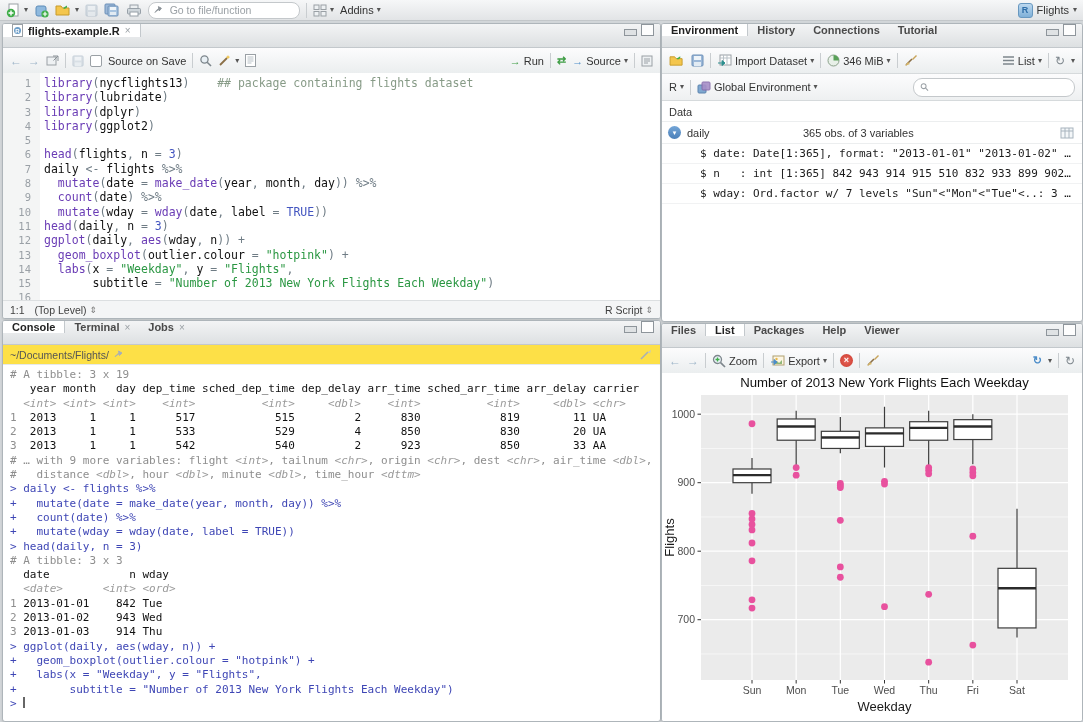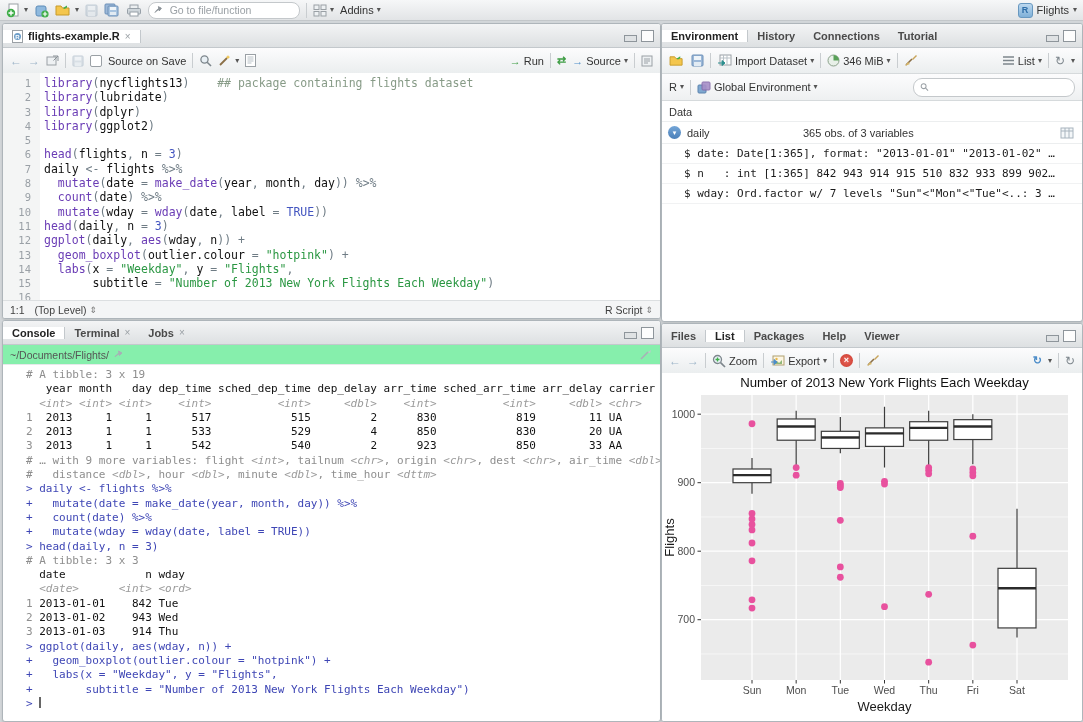--- a/index.html
+++ b/index.html
@@ -14,53 +14,53 @@
   .goto input{border:none;outline:none;font-size:10.5px;color:#333;width:100%;background:transparent;font-family:"Liberation Sans",sans-serif;}
   .goto input::placeholder{color:#9aa0a5;}
   .projchip{display:flex;align-items:center;gap:4px;font-size:11px;color:#333;}
   .rcube{width:13px;height:13px;border-radius:3px;background:linear-gradient(#bcd8ef,#7fb0d8);border:1px solid #6898c0;color:#2d6da8;font-size:9px;font-weight:bold;display:flex;align-items:center;justify-content:center;}
   
   .pane{position:absolute;background:#fff;border:1px solid #aeb5ba;border-radius:3px;overflow:hidden;box-shadow:0 1px 2px rgba(0,0,0,.10);}
   #source-pane{left:2px;top:23px;width:657px;height:294px;}
   #console-pane{left:2px;top:320px;width:657px;height:400px;}
   #env-pane{left:661px;top:23px;width:420px;height:297px;}
   #files-pane{left:661px;top:323px;width:420px;height:397px;}
-  .tabbar{height:23px;background:linear-gradient(#f3f4f5,#dde0e2);border-bottom:1px solid #c3c8cc;display:flex;align-items:center;font-size:11px;font-weight:bold;color:#4a4a4a;}
+  .tabbar{height:23px;background:linear-gradient(#f3f4f5,#dde0e2);border-bottom:1px solid #c3c8cc;display:flex;align-items:flex-start;font-size:11px;font-weight:bold;color:#4a4a4a;}
   .tab{display:flex;align-items:center;padding:0 9px;gap:5px;}
   .tab.active{background:#fff;border-right:1px solid #c3c8cc;border-left:1px solid #c3c8cc;color:#222;margin-bottom:-1px;}
   .tab.first{border-left:none;}
   .tclose{color:#9aa0a5;font-weight:normal;font-size:10px;}
   .winbtns{margin-left:auto;display:flex;align-items:center;gap:4px;padding-right:6px;}
   .btn-min{width:11px;height:5px;border:1px solid #8e959b;background:#dfe2e4;margin-top:5px;}
   .btn-max{width:11px;height:10px;border:1px solid #8e959b;background:#fdfdfd;}
   .ptoolbar{height:25px;background:linear-gradient(#fcfcfd,#ebeeef);border-bottom:1px solid #d6dadc;display:flex;align-items:center;gap:6px;padding:0 7px;font-size:11px;color:#333;}
   .dim{opacity:.45;}
   .cbx{width:10px;height:10px;border:1px solid #9aa0a5;border-radius:2px;background:#fff;}
   
   #code-area{position:absolute;top:49px;left:0;right:0;bottom:17px;font-family:"DejaVu Sans Mono",monospace;font-size:11.5px;line-height:14.3px;background:linear-gradient(to right,#f4f5f5 37px,#fff 37px);padding-top:3px;overflow:hidden;}
   .cl{white-space:pre;height:14.3px;}
   #code-area .ln{display:inline-block;width:28px;text-align:right;color:#9aa0a6;margin-right:13px;font-size:10.5px;}
   .tk-f{color:#6a3cb5;} .tk-s{color:#2a9742;} .tk-n{color:#4355c0;} .tk-c{color:#879b87;} .tk-p{color:#6f7c85;} .tk-d{color:#111;}
   .statusbar{position:absolute;bottom:0;left:0;right:0;height:17px;background:#f4f5f6;border-top:1px solid #dcdfe1;display:flex;align-items:center;font-size:10.5px;color:#3f3f3f;padding:0 7px;gap:10px;}
   .updn{font-size:9px;color:#777;}
   
-  .pathrow{height:19px;background:#86efac;border-bottom:1px solid #e6e9ea;display:flex;align-items:center;gap:5px;padding:0 7px;font-size:10.5px;color:#555;}
-  #console-lines{position:absolute;top:43px;left:0;right:0;bottom:0;font-family:"DejaVu Sans Mono",monospace;font-size:11px;line-height:14.2px;padding:4px 0 0 7px;overflow:hidden;margin-left:16px;}
+  .pathrow{height:19px;background:#fde047;border-bottom:1px solid #e6e9ea;display:flex;align-items:center;gap:5px;padding:0 7px;font-size:10.5px;color:#555;}
+  #console-lines{position:absolute;top:43px;left:0;right:0;bottom:0;font-family:"DejaVu Sans Mono",monospace;font-size:11px;line-height:14.2px;padding:4px 0 0 7px;overflow:hidden;}
   .tk-cmd{color:#3e46b5;} .tk-gry{color:#8e8e8e;} .tk-typ{color:#9a9a9a;font-style:italic;} .tk-blk{color:#111;}
   .cursor{display:inline-block;width:1.5px;height:11px;background:#666;vertical-align:-1px;}
   
   .ptoolbar2{height:26px;background:linear-gradient(#fcfcfd,#eef0f1);border-bottom:1px solid #d6dadc;display:flex;align-items:center;gap:6px;padding:0 7px;font-size:11px;color:#333;}
   .search{display:flex;align-items:center;background:#fff;border:1px solid #c4c8cb;border-radius:9px;height:17px;width:148px;padding:0 6px;gap:4px;margin-left:auto;}
   .search input{border:none;outline:none;font-size:10.5px;width:100%;background:transparent;}
   .data-label{font-size:11px;color:#333;padding:5px 7px 3px;}
   .obj-row{display:flex;align-items:center;height:21px;border-top:1px solid #eceeef;border-bottom:1px solid #eceeef;font-size:11px;color:#333;}
   .expcircle{width:13px;height:13px;border-radius:50%;background:linear-gradient(#74a6d8,#4a7fb8);color:#fff;font-size:7px;display:flex;align-items:center;justify-content:center;margin:0 6px;flex:none;}
   .obj-name{width:116px;}
   .obj-desc{flex:1;}
-  .detail-row{height:19px;line-height:19px;border-bottom:1px solid #f1f2f3;font-family:"DejaVu Sans Mono",monospace;font-size:11px;color:#1a1a1a;padding-left:22px;white-space:pre;overflow:hidden;}
+  .detail-row{height:19px;line-height:19px;border-bottom:1px solid #f1f2f3;font-family:"DejaVu Sans Mono",monospace;font-size:11px;color:#1a1a1a;padding-left:38px;white-space:pre;overflow:hidden;}
   
   #plot-area{position:absolute;top:49px;left:0;right:0;bottom:0;background:#fff;}
   .redx{width:13px;height:13px;border-radius:50%;background:radial-gradient(#e9655a,#c93a2e);color:#fff;font-size:9px;font-weight:bold;display:flex;align-items:center;justify-content:center;line-height:1;}
   .icn{display:block;}
   .glyph-g{color:#3e9d44;font-weight:bold;} .glyph-b{color:#4d8dc9;font-weight:bold;}
   .arr-dim{color:#9fb6c9;font-size:12px;font-weight:bold;}
   .refresh{color:#7d868c;font-size:12px;}
 </style>
 </head>
 <body>

